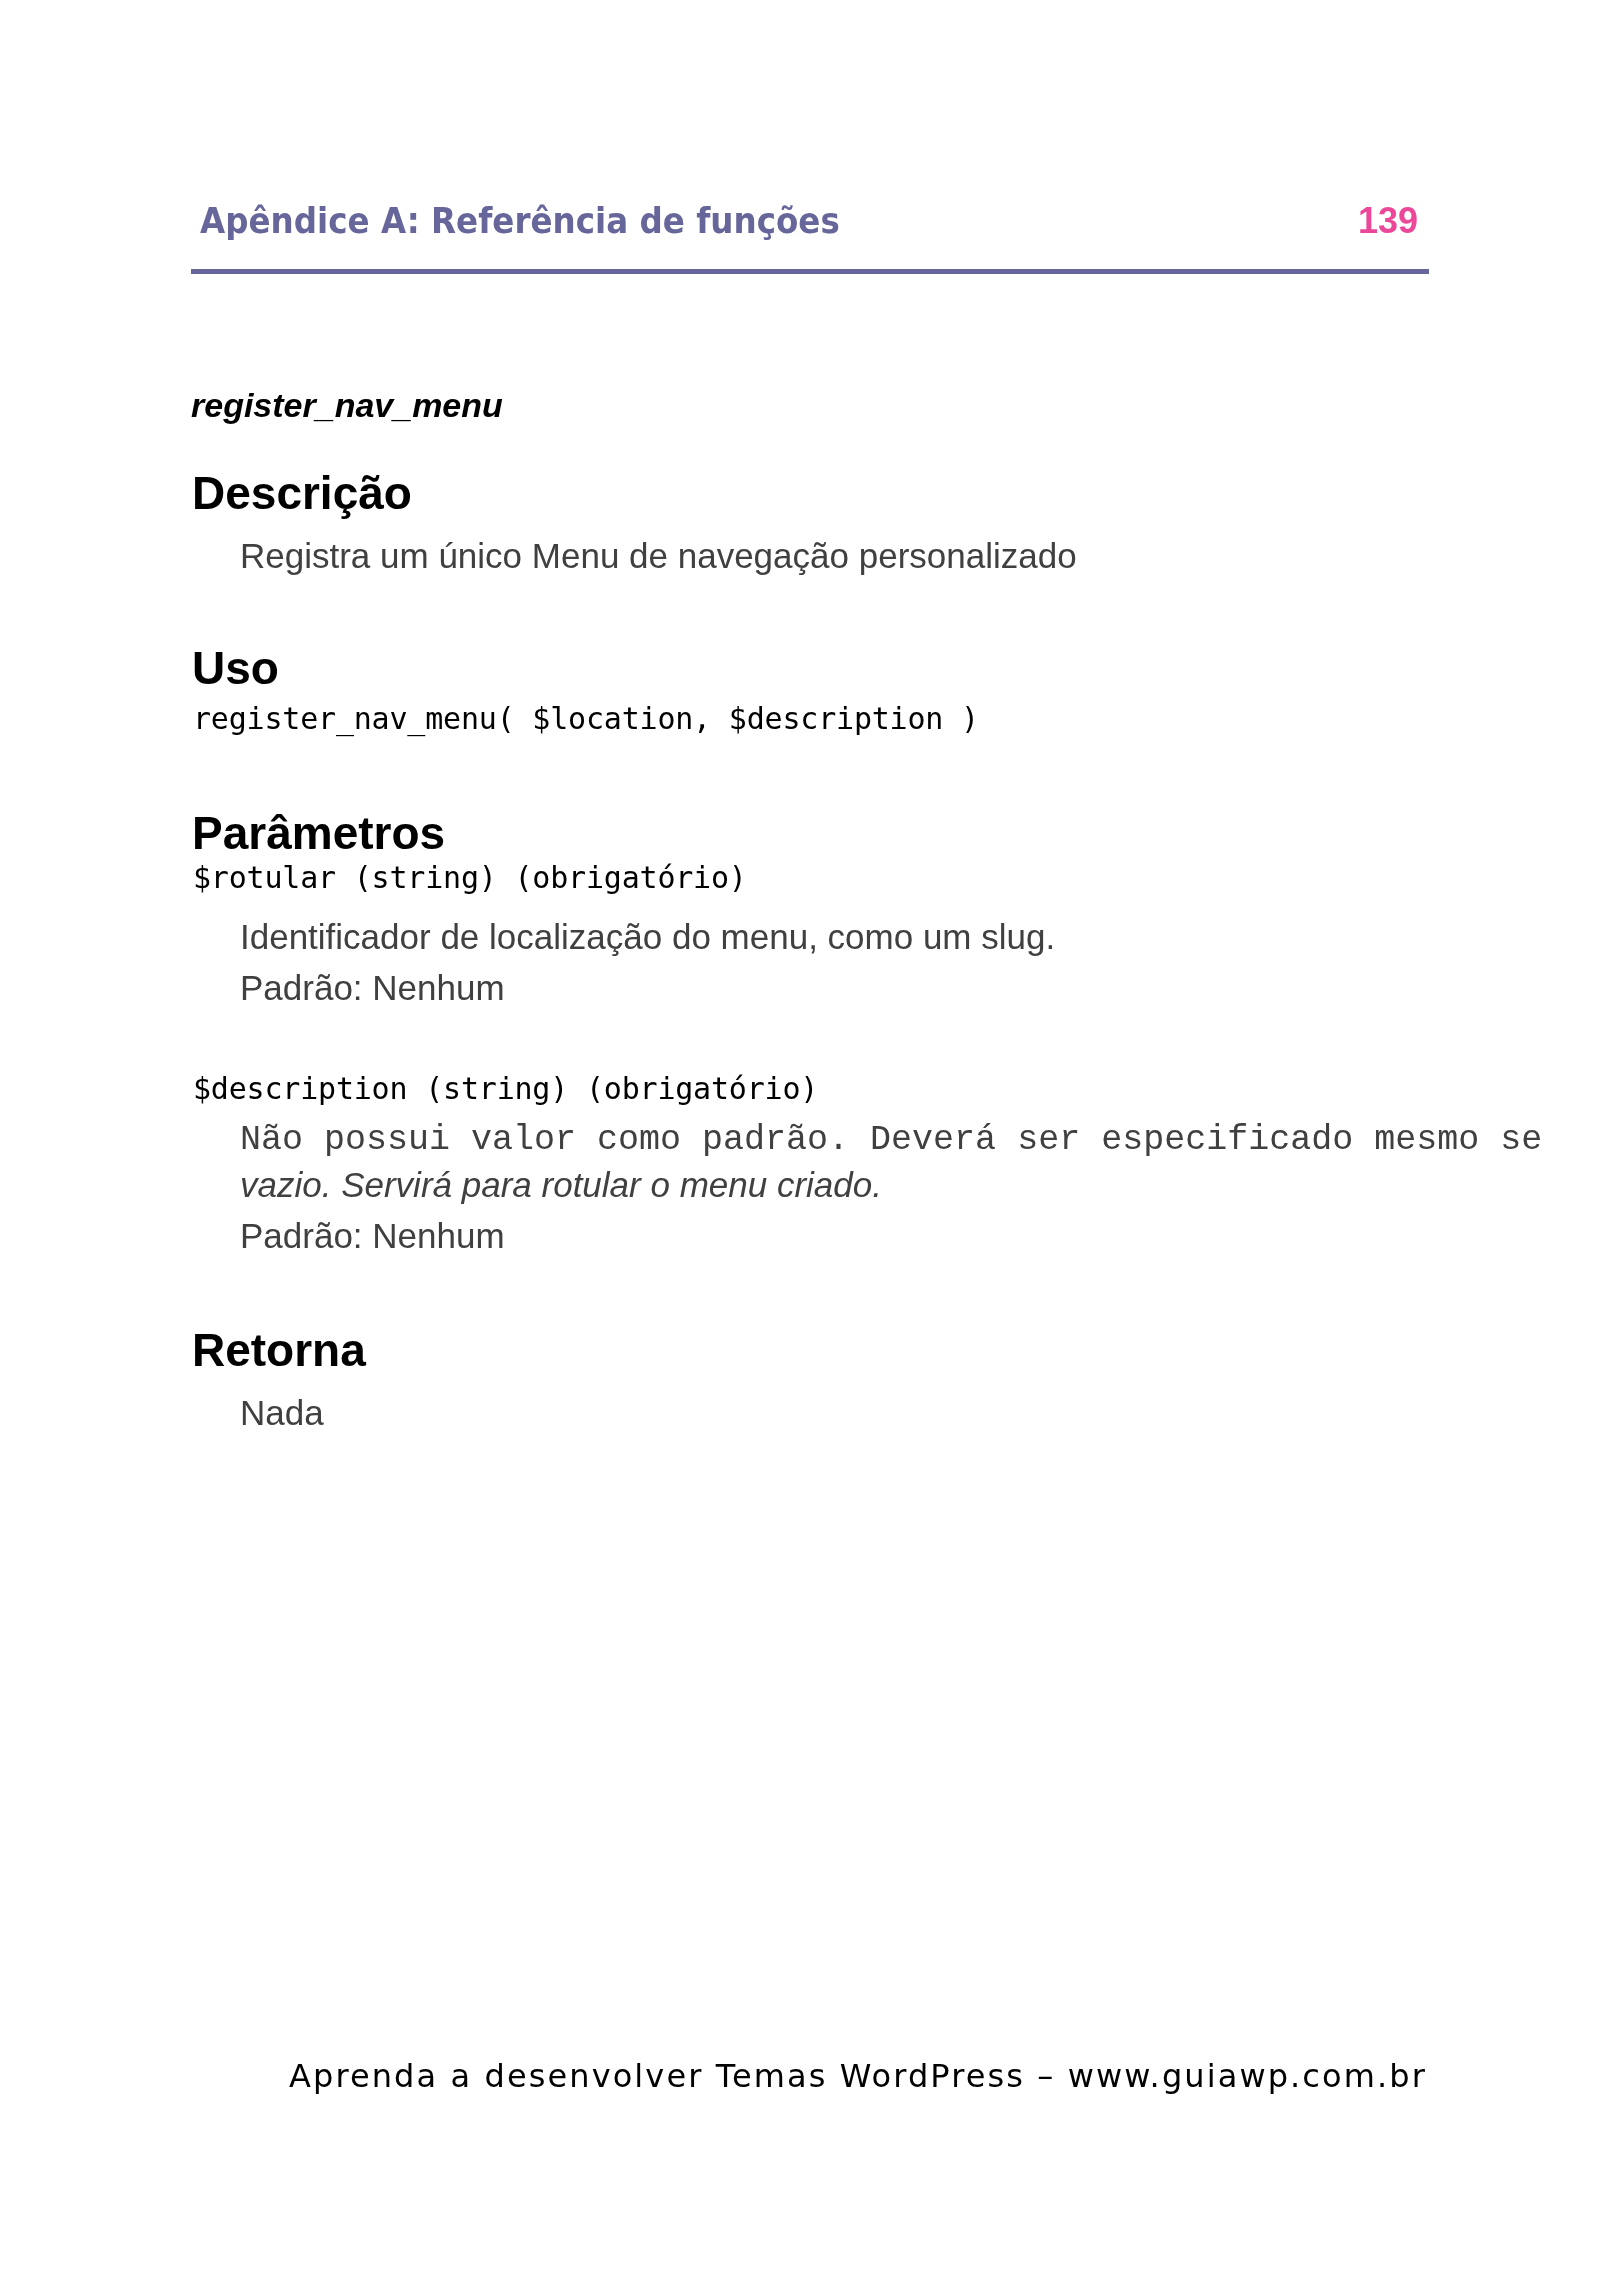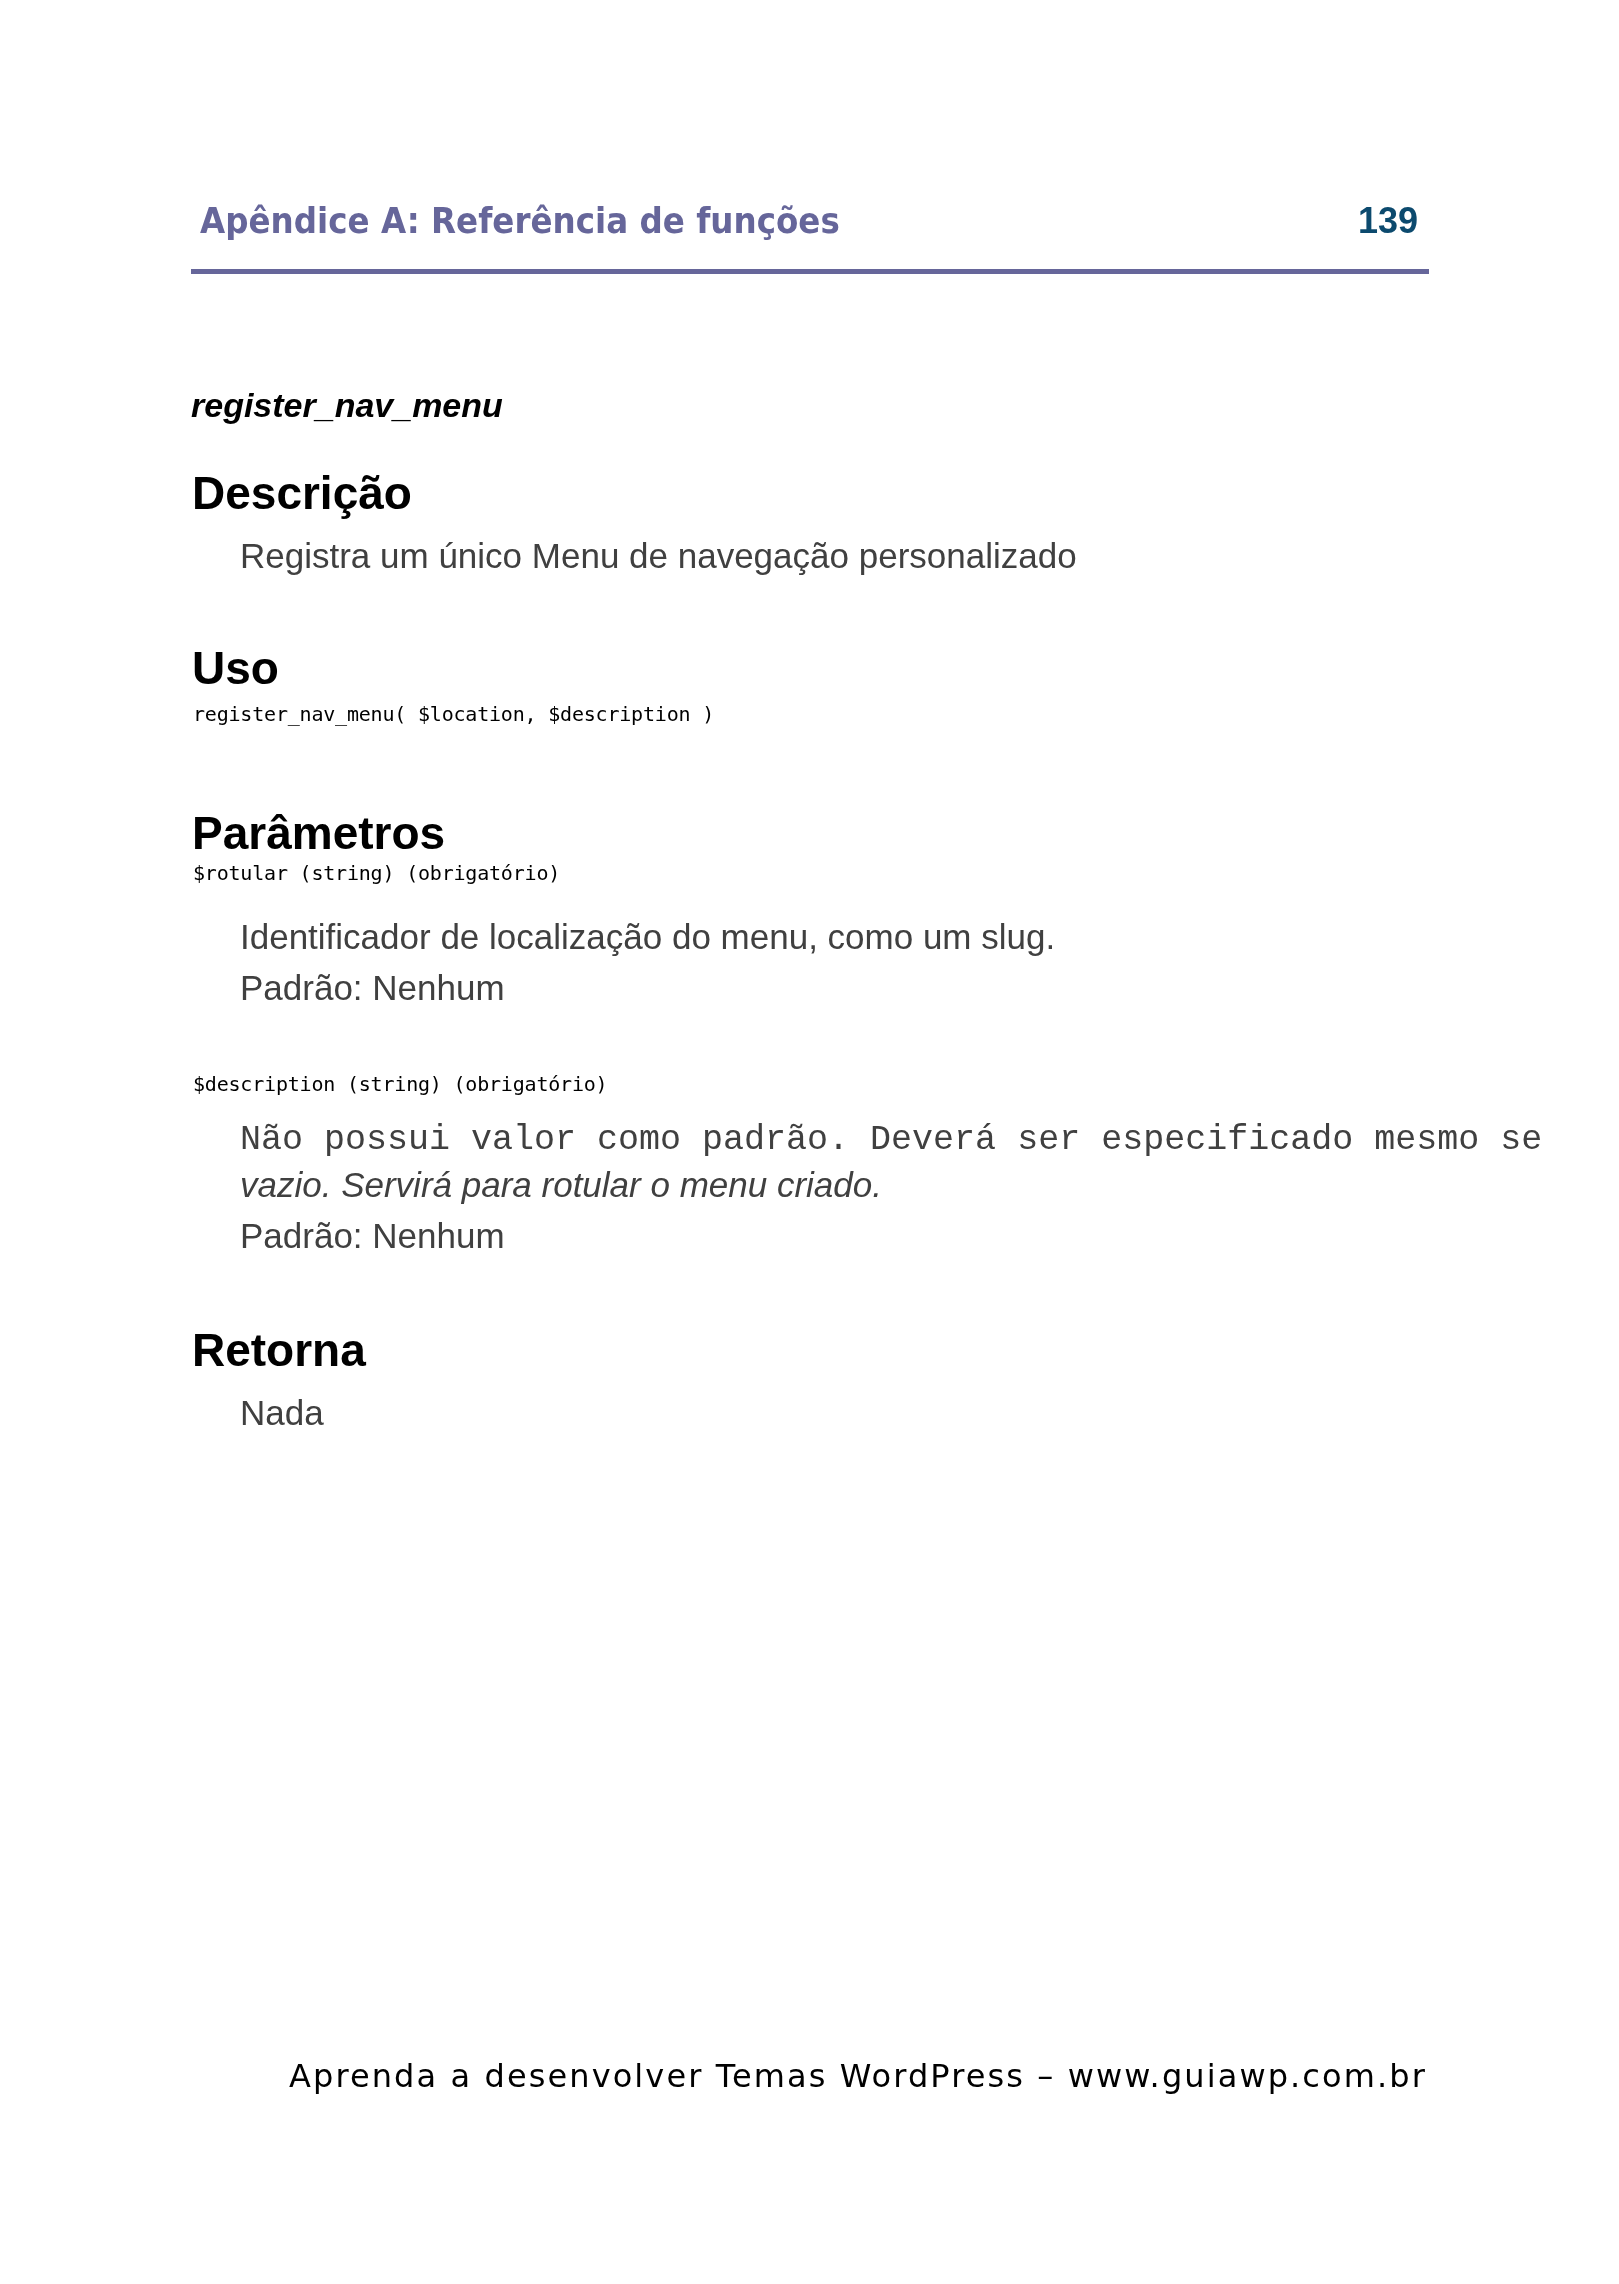--- a/index.html
+++ b/index.html
@@ -8,21 +8,21 @@
 
     .running-head {
       left: 200px; top: 204px;
       font-family: "DejaVu Sans", sans-serif; font-weight: bold;
       font-size: 35px; color: #66669a;
       transform: scaleX(0.93); transform-origin: left top;
     }
     .page-number {
       left: 1358px; top: 203px;
       font-family: "Liberation Sans", sans-serif; font-weight: bold;
-      font-size: 36px; color: #0c4a6e;
+      font-size: 36px; color: #ec4899;
     }
     .header-rule {
       position: absolute; left: 191px; top: 269px; width: 1238px; height: 4.7px;
       background: #66669a;
     }
 
     .func-title {
       left: 191px; top: 388px;
       font-family: "Liberation Sans", sans-serif; font-weight: bold; font-style: italic;
       font-size: 34px; color: #000;
@@ -33,21 +33,21 @@
       font-size: 46px; color: #000;
     }
     .body-text {
       left: 240px;
       font-family: "Liberation Sans", sans-serif;
       font-size: 35px; color: #404040;
     }
     .code-text {
       left: 193px;
       font-family: "DejaVu Sans Mono", monospace;
-      font-size: 20px; color: #000;
+      font-size: 30px; color: #000;
       letter-spacing: -0.2px;
     }
     .footer-text {
       left: 289px; top: 2060px;
       font-family: "DejaVu Sans", sans-serif;
       font-size: 32px; color: #000000;
       letter-spacing: 2.1px;
     }
   </style>
 </head>

